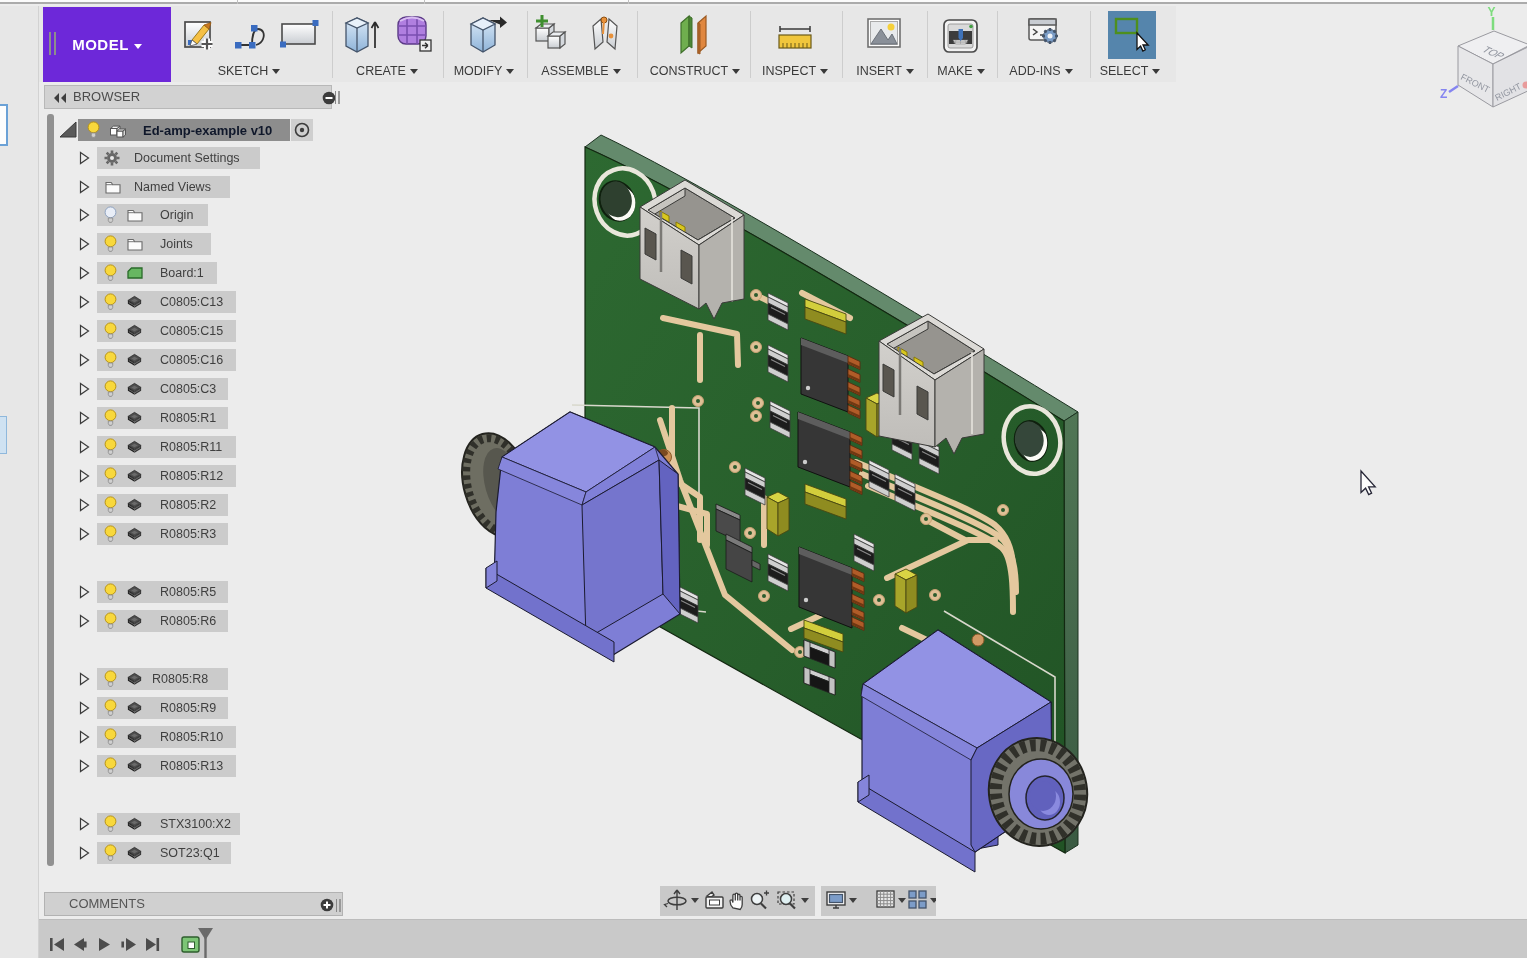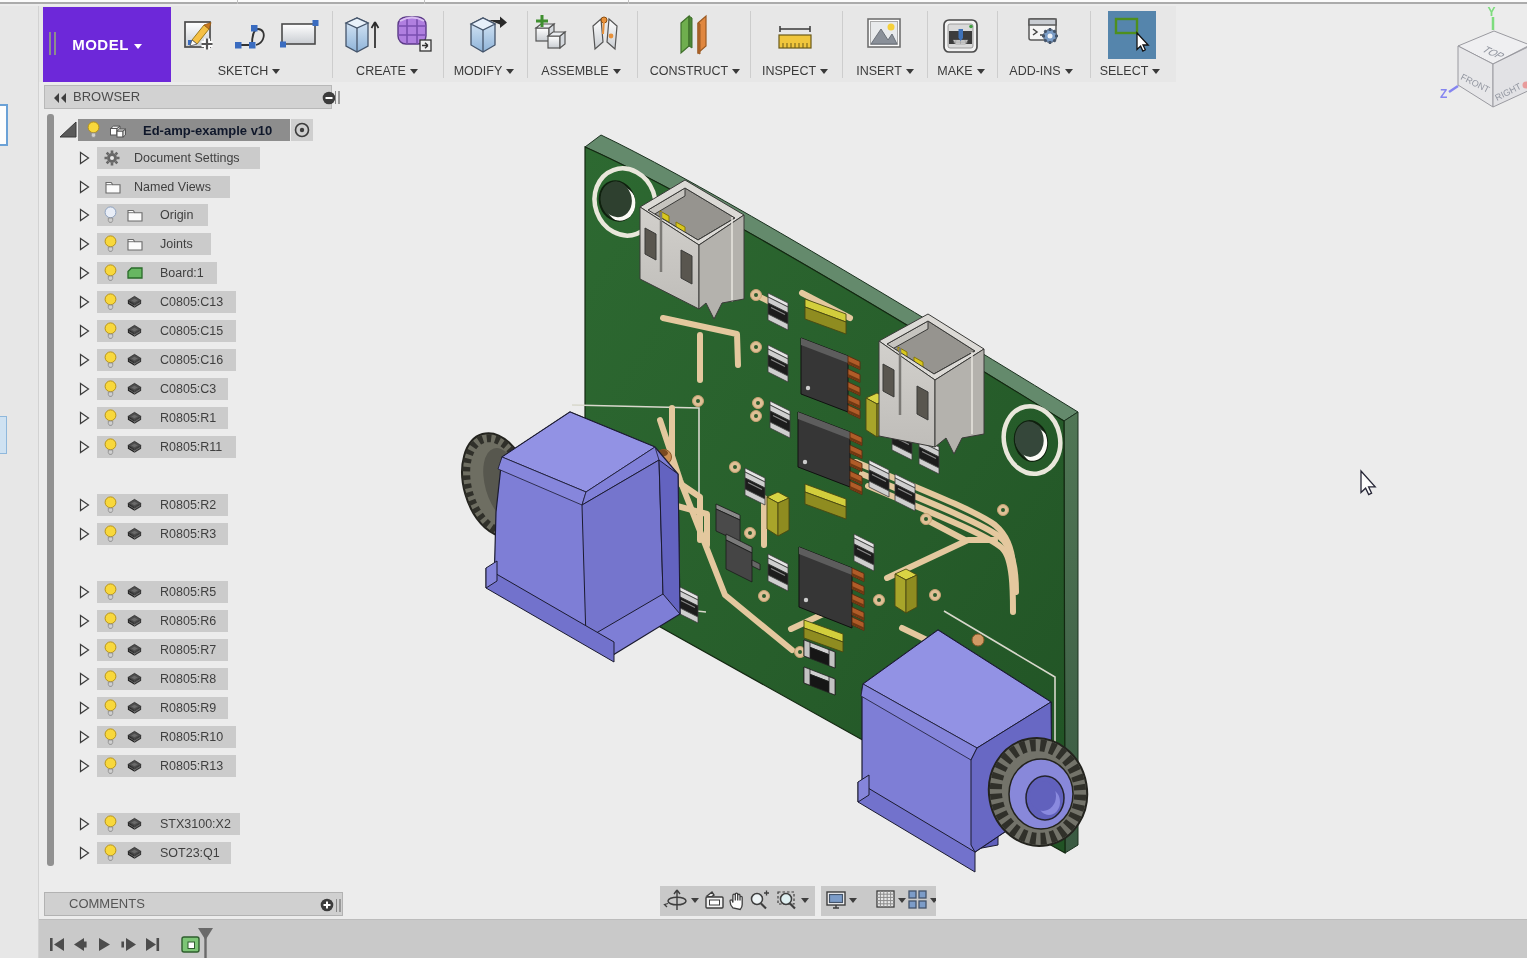--- a/index.html
+++ b/index.html
@@ -764,20 +764,33 @@
       </svg>
       <div class="pill" style="position:absolute;width:139px"></div>
       <svg class="i1">
         <use href="#bulb"></use>
       </svg>
       <svg class="i2">
         <use href="#chip"></use>
       </svg>
       <span class="rlab" style="left:117px">R0805:R11</span>
     </div>
+<div class="row" style="top:380px">
+      <svg class="ar">
+        <path d="M1.5,1.5 L9.5,7 L1.5,12.5 Z" fill="#efefef" stroke="#3c3c3c" stroke-width="1.2"></path>
+      </svg>
+      <div class="pill" style="position:absolute;width:139px"></div>
+      <svg class="i1">
+        <use href="#bulb"></use>
+      </svg>
+      <svg class="i2">
+        <use href="#chip"></use>
+      </svg>
+      <span class="rlab" style="left:117px">R0805:R12</span>
+    </div>
 <div class="row" style="top:409px">
       <svg class="ar">
         <path d="M1.5,1.5 L9.5,7 L1.5,12.5 Z" fill="#efefef" stroke="#3c3c3c" stroke-width="1.2"></path>
       </svg>
       <div class="pill" style="position:absolute;width:131px"></div>
       <svg class="i1">
         <use href="#bulb"></use>
       </svg>
       <svg class="i2">
         <use href="#chip"></use>
@@ -816,45 +829,32 @@
       </svg>
       <div class="pill" style="position:absolute;width:131px"></div>
       <svg class="i1">
         <use href="#bulb"></use>
       </svg>
       <svg class="i2">
         <use href="#chip"></use>
       </svg>
       <span class="rlab" style="left:117px">R0805:R6</span>
     </div>
-<div class="row" style="top:554px">
+<div class="row" style="top:583px">
       <svg class="ar">
         <path d="M1.5,1.5 L9.5,7 L1.5,12.5 Z" fill="#efefef" stroke="#3c3c3c" stroke-width="1.2"></path>
       </svg>
       <div class="pill" style="position:absolute;width:131px"></div>
       <svg class="i1">
         <use href="#bulb"></use>
       </svg>
       <svg class="i2">
         <use href="#chip"></use>
       </svg>
-      <span class="rlab" style="left:117px">R0805:R7</span>
-    </div>
-<div class="row" style="top:583px">
-      <svg class="ar">
-        <path d="M1.5,1.5 L9.5,7 L1.5,12.5 Z" fill="#efefef" stroke="#3c3c3c" stroke-width="1.2"></path>
-      </svg>
-      <div class="pill" style="position:absolute;width:131px"></div>
-      <svg class="i1">
-        <use href="#bulb"></use>
-      </svg>
-      <svg class="i2">
-        <use href="#chip"></use>
-      </svg>
-      <span class="rlab" style="left:117px">R0805:R8</span>
+      <span class="rlab" style="left:109px">R0805:R8</span>
     </div>
 <div class="row" style="top:612px">
       <svg class="ar">
         <path d="M1.5,1.5 L9.5,7 L1.5,12.5 Z" fill="#efefef" stroke="#3c3c3c" stroke-width="1.2"></path>
       </svg>
       <div class="pill" style="position:absolute;width:131px"></div>
       <svg class="i1">
         <use href="#bulb"></use>
       </svg>
       <svg class="i2">

